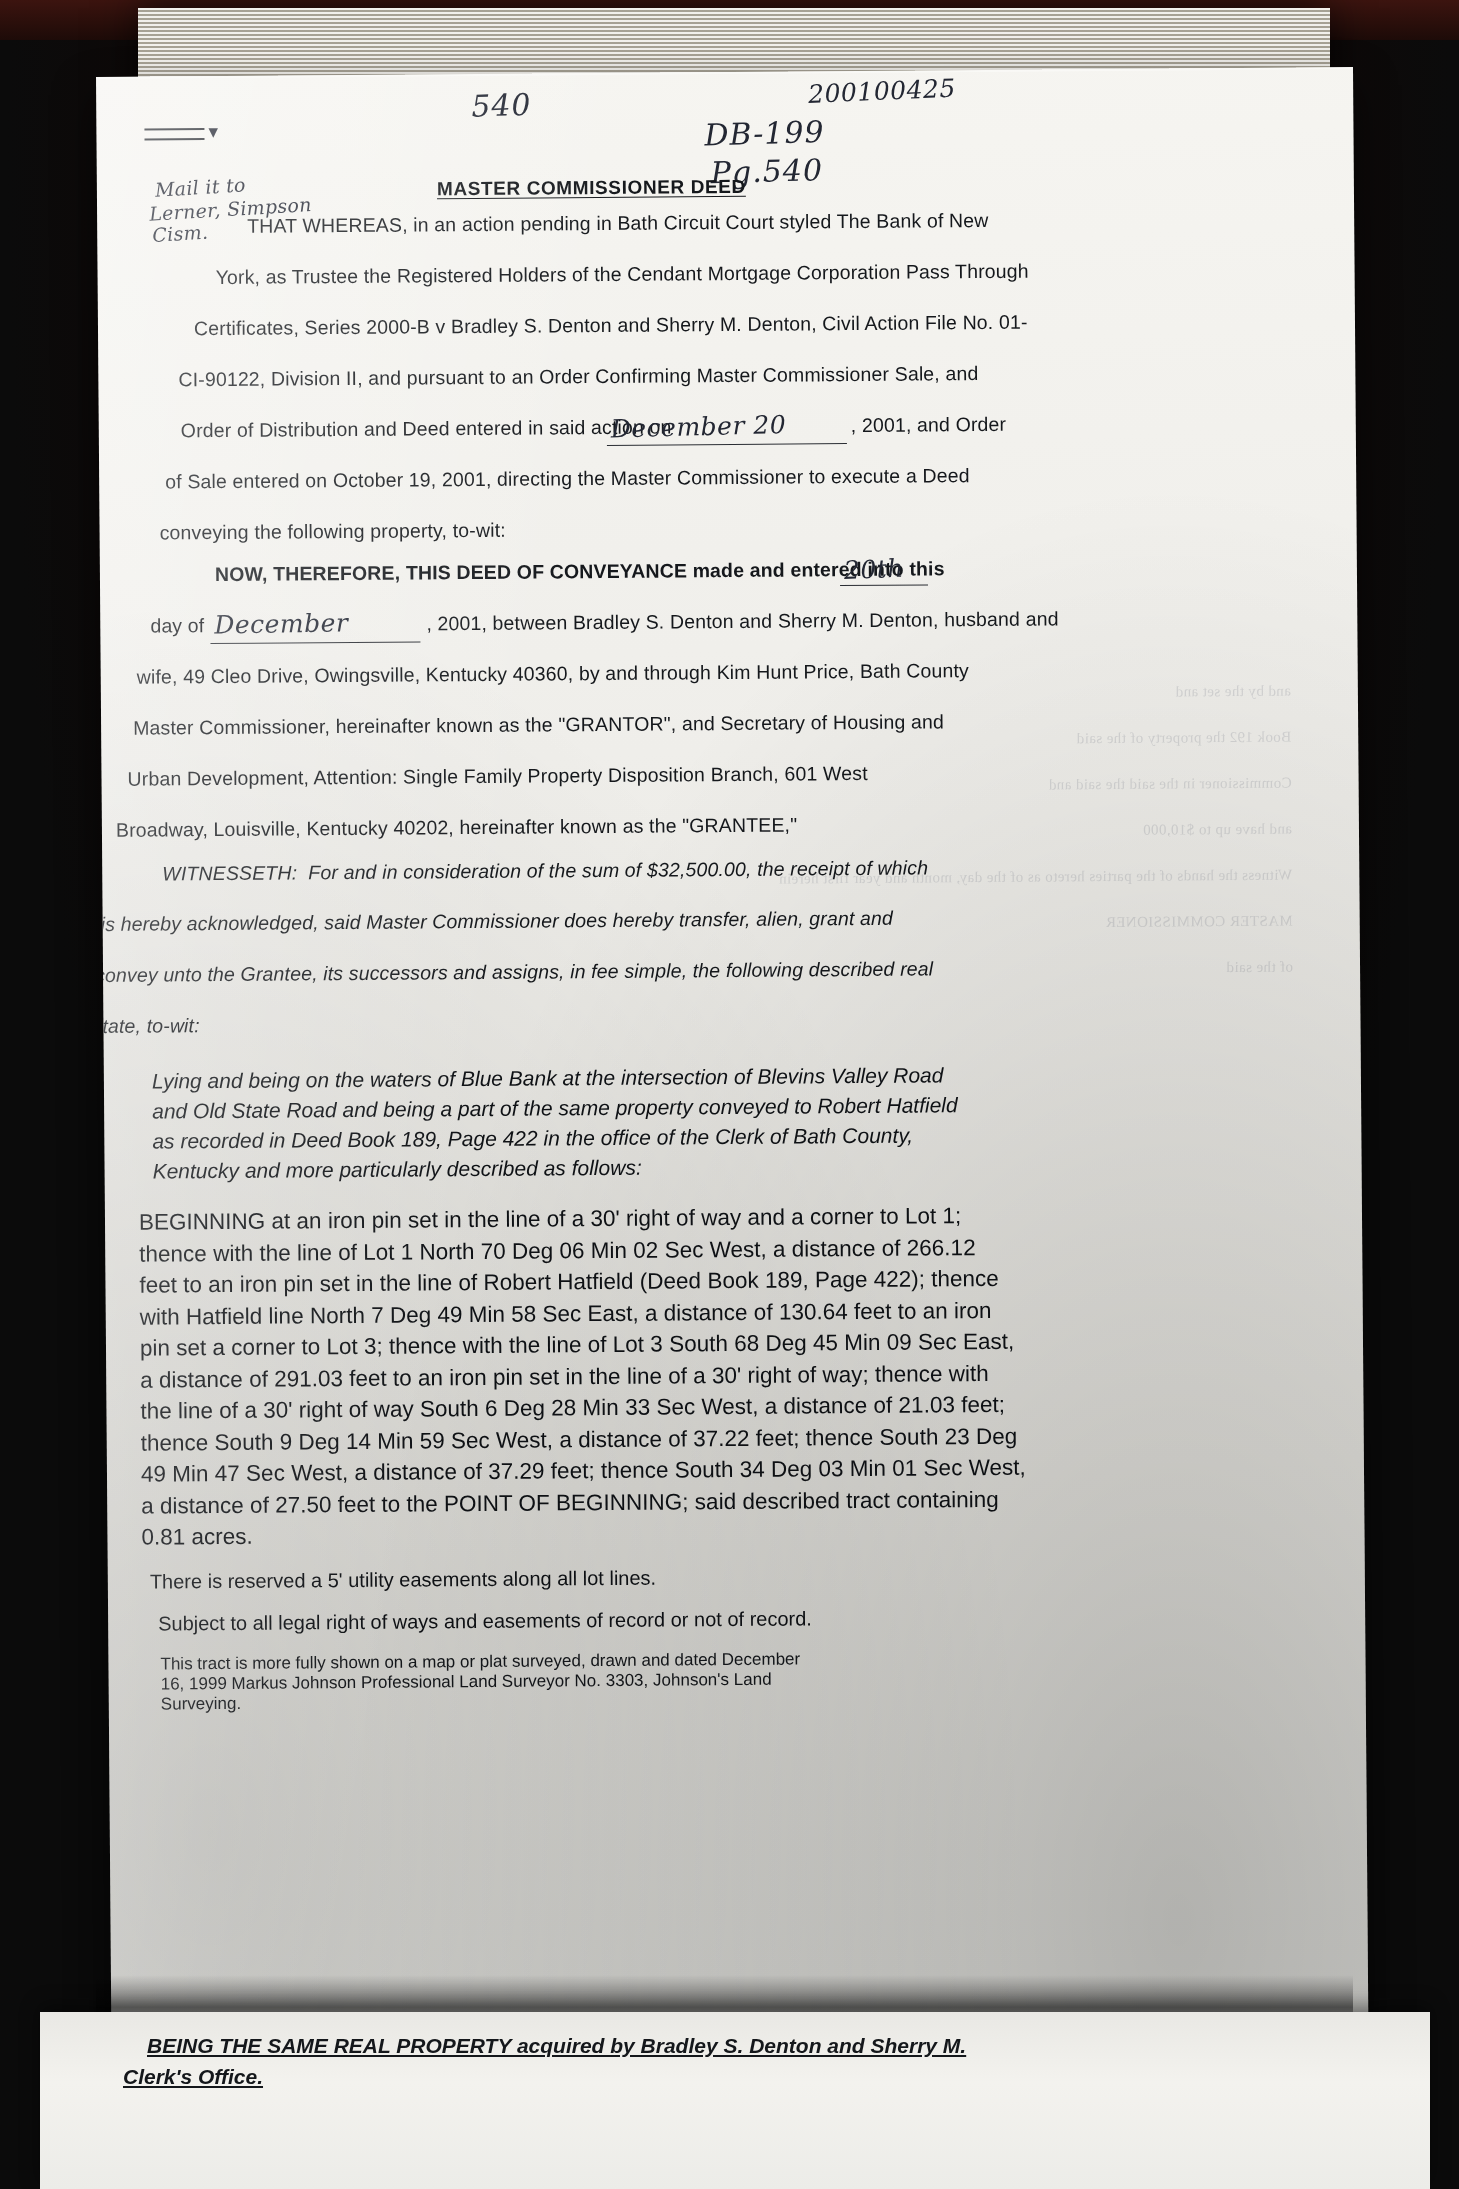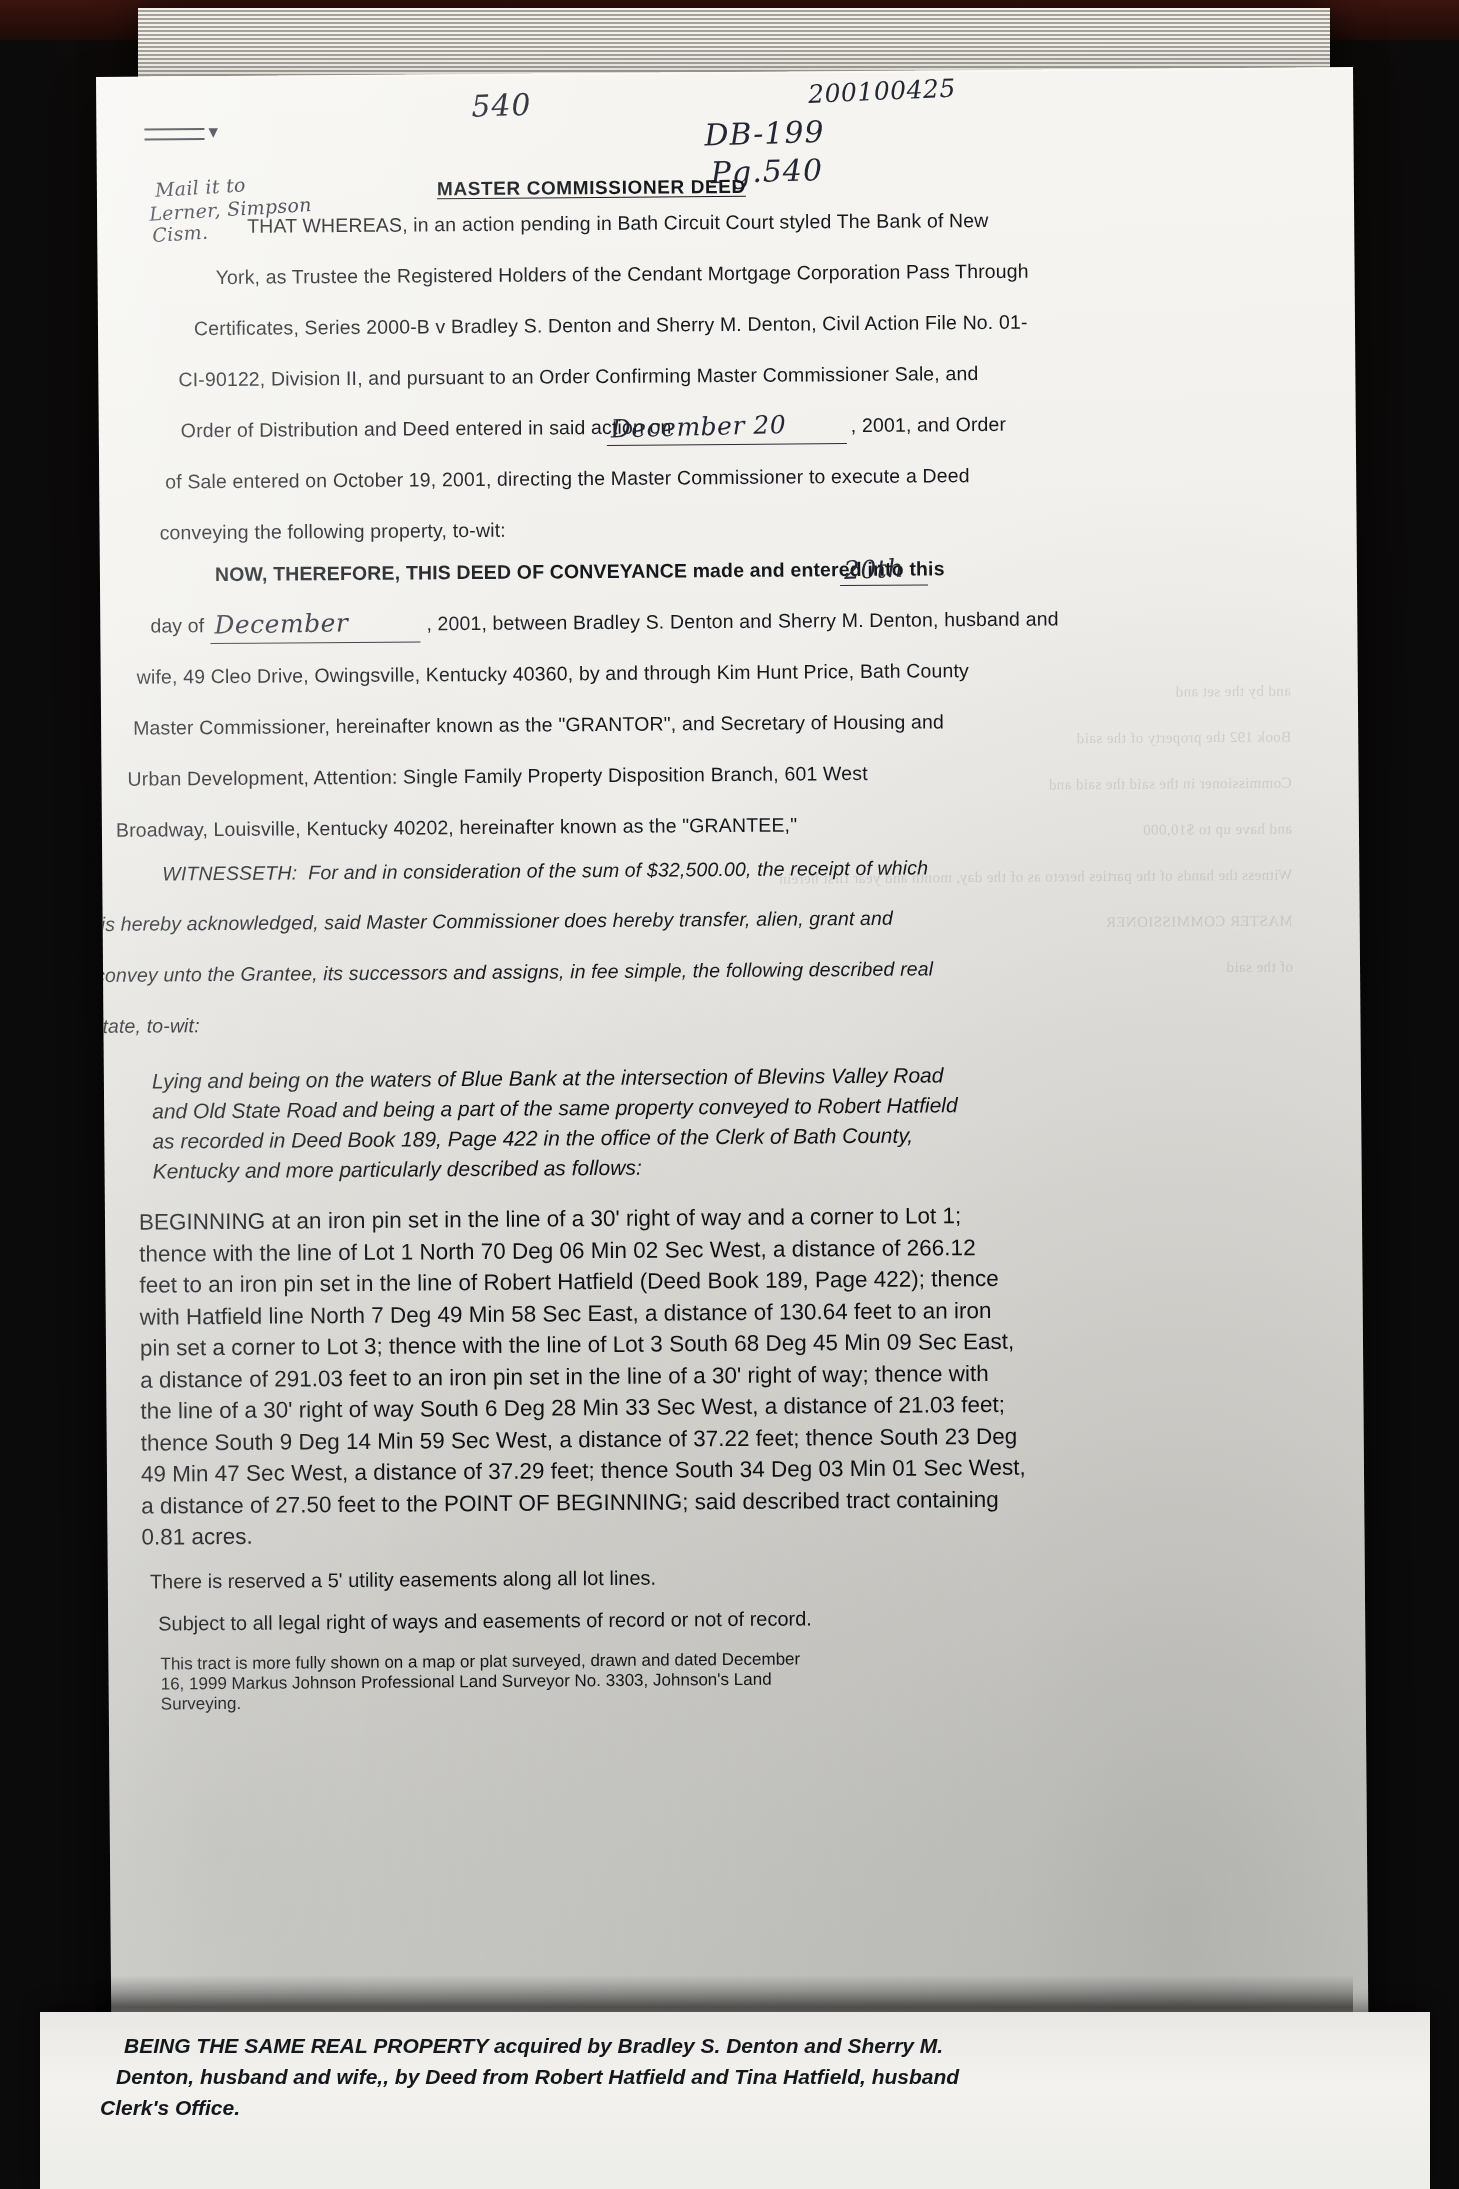--- a/index.html
+++ b/index.html
@@ -276,20 +276,19 @@
         <div style="margin-top:-4px;">16, 1999 Markus Johnson Professional Land Surveyor No. 3303, Johnson's Land</div>
         <div style="margin-top:-4px;">Surveying.</div>
       </div>
 
     </div>
   </div>
 
   <div class="edge-shadow"></div>
 
   <div class="sheet-bottom">
-    <div class="bottom-text" style="left:84px; top:18px; width:1230px;">
+    <div class="bottom-text" style="left:107px; top:18px; width:1230px;text-decoration:underline;">
       <div>BEING THE SAME REAL PROPERTY acquired by Bradley S. Denton and Sherry M.</div>
-      <div style="margin-left:-8px;">Denton, husband and wife,, by Deed from Robert Hatfield and Tina Hatfield, husband</div>
       <div style="margin-left:-24px;">Clerk's Office.</div>
     </div>
   </div>
 
 </div>
 
 </body></html>

